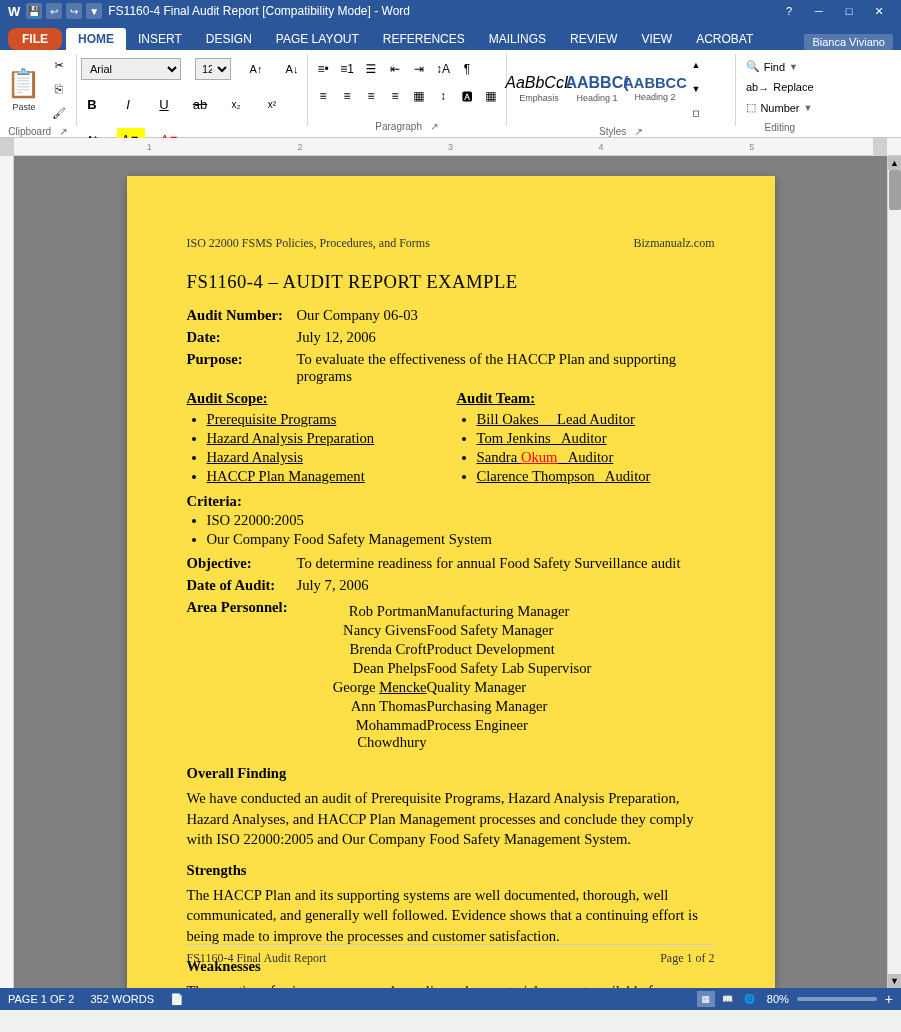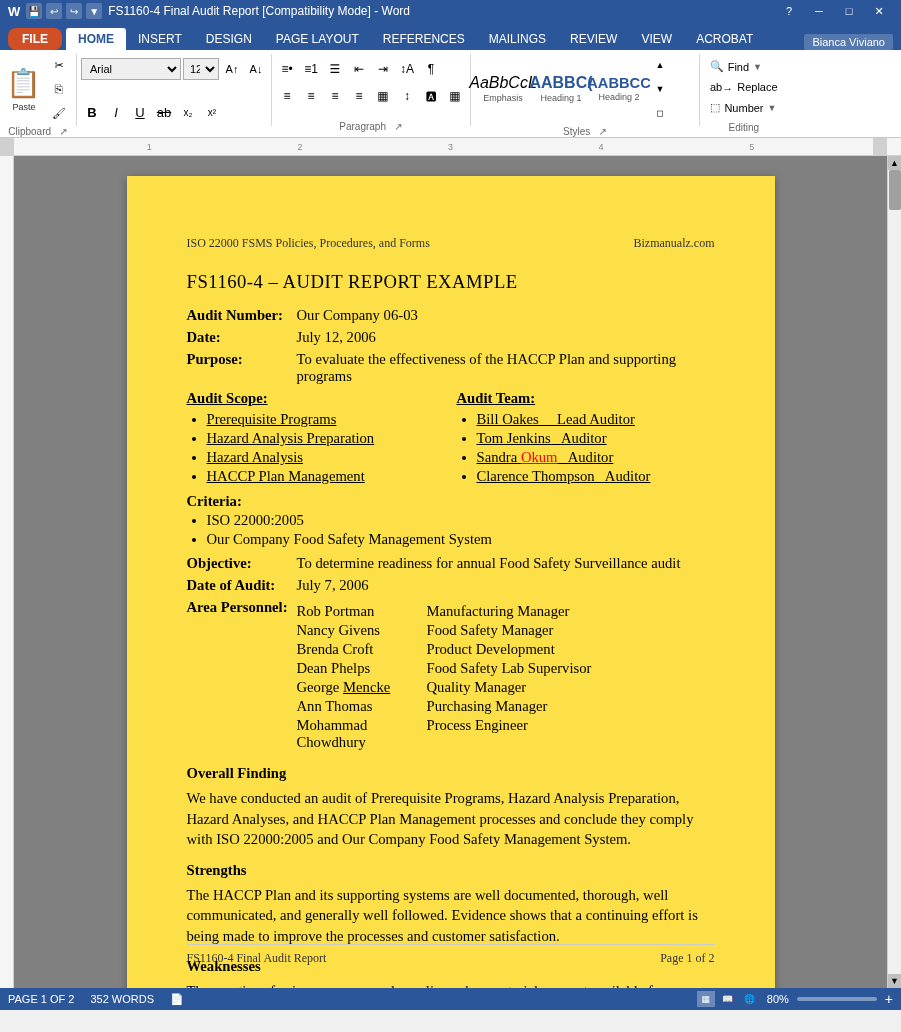--- a/index.html
+++ b/index.html
@@ -30,21 +30,21 @@
 
     
     .ribbon { background: #fff; border-bottom: 1px solid #c8c8c8; display: flex; align-items: stretch; padding: 4px 4px 0 4px; gap: 2px; min-height: 88px; }
     .ribbon-group-label { font-size: 10px; color: #666; padding: 2px 0; text-align: center; }
     .rb-btn { display: flex; flex-direction: column; align-items: center; justify-content: center; padding: 2px 4px; cursor: pointer; border-radius: 2px; min-width: 28px; font-size: 10px; color: #333; gap: 2px; }
     .rb-label { font-size: 9px; }
 
     
     .font-select { width: 100px; height: 22px; font-size: 11px; border: 1px solid #ababab; padding: 0 4px; }
     .size-select { width: 36px; height: 22px; font-size: 11px; border: 1px solid #ababab; padding: 0 2px; }
-    .font-row { display: flex; gap: 2px; align-items: center; margin-bottom: 18px; }
+    .font-row { display: flex; gap: 14px; align-items: center; margin-bottom: 10px; }
     .font-btn { width: 22px; height: 22px; display: flex; align-items: center; justify-content: center; cursor: pointer; border-radius: 2px; border: 1px solid transparent; font-size: 13px; }
     .font-btn.bold { font-weight: 900; }
     .font-btn.italic { font-style: italic; }
     .font-btn.underline { text-decoration: underline; }
 
     
     .styles-container { display: flex; align-items: center; gap: 2px; flex-wrap: nowrap; }
     .style-swatch { display: flex; flex-direction: column; align-items: center; justify-content: center; width: 56px; height: 58px; padding: 4px; cursor: pointer; border: 1px solid transparent; border-radius: 2px; }
     .style-preview { font-size: 14px; line-height: 1; }
     .style-name { font-size: 9px; color: #555; margin-top: 2px; text-align: center; }
@@ -76,21 +76,21 @@
     .doc-field-value { font-size: 11pt; }
     .two-col { display: flex; gap: 12px; margin-bottom: 6px; text-decoration: underline; }
     .col-half { flex: 1; }
     .col-label { font-weight: bold; font-size: 11pt; margin-bottom: 4px; }
     .bullet-list { list-style: disc; padding-left: 20px; font-size: 11pt; }
     .bullet-list li { margin-bottom: 2px; }
     .section-title { font-weight: bold; font-size: 11pt; margin: 12px 0 6px 0; }
     .body-text { font-size: 11pt; margin-bottom: 8px; line-height: 1.4; }
     .personnel-table { margin-top: 4px; }
     .personnel-row { display: flex; margin-bottom: 2px; font-size: 11pt; }
-    .p-name { min-width: 130px; }
+    .p-name { min-width: 130px; text-align: right; }
     .p-title { }
     .doc-footer { position: absolute; bottom: 30px; left: 60px; right: 60px; display: flex; justify-content: space-between; font-size: 9pt; border-top: 1px solid #ccc; padding-top: 6px; color: #333; }
 
     
     .status-bar { background: #2b579a; color: white; height: 22px; display: flex; align-items: center; justify-content: space-between; padding: 0 8px; font-size: 11px; }
     .status-left { display: flex; gap: 16px; }
     .status-right { display: flex; align-items: center; gap: 8px; }
     .zoom-slider { width: 80px; height: 4px; background: rgba(255,255,255,0.4); border-radius: 2px; cursor: pointer; }
 
     .ribbon-group-wrapper { display: flex; flex-direction: column; height: 80px; }

